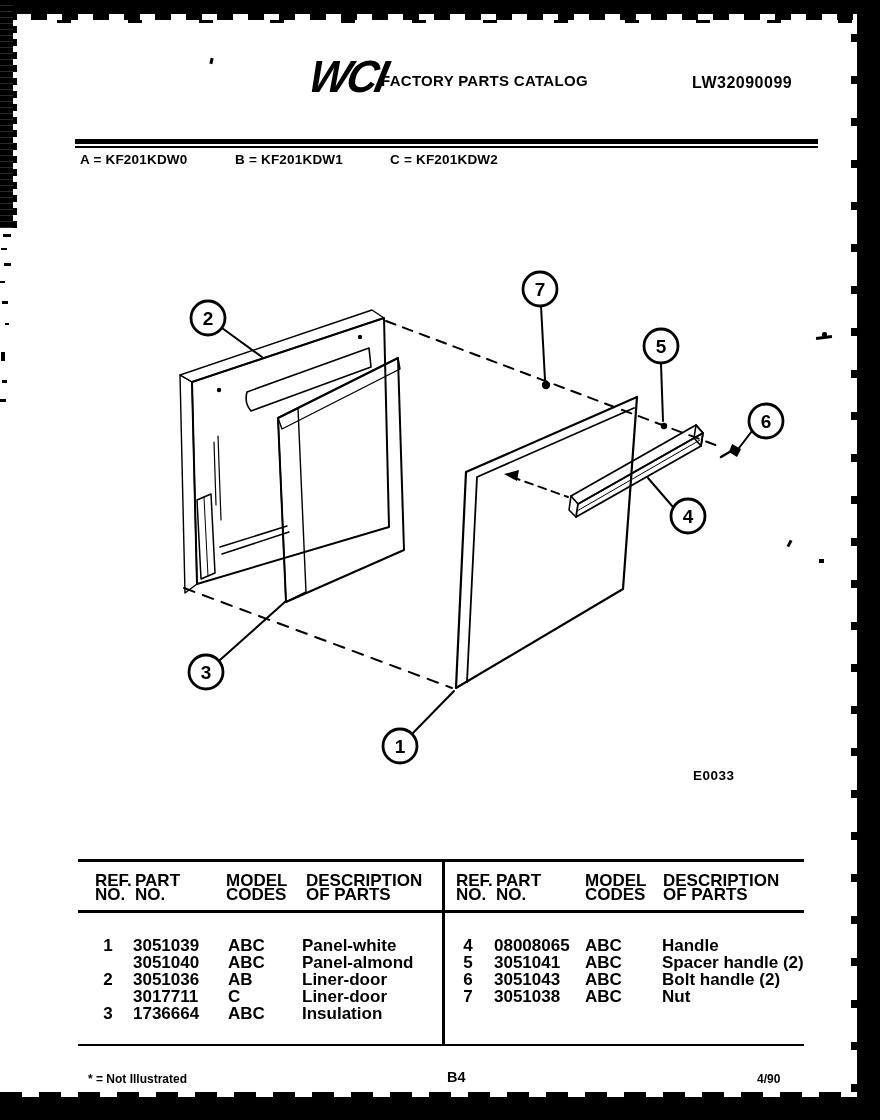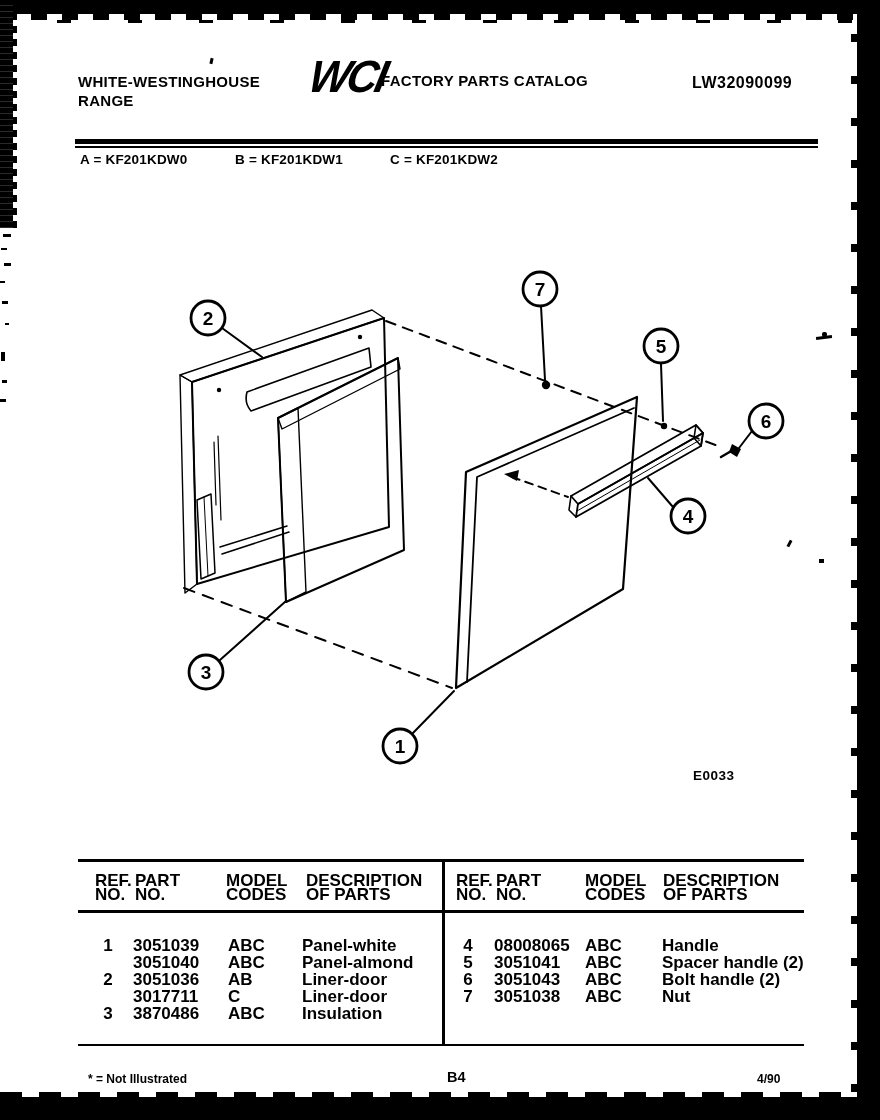--- a/index.html
+++ b/index.html
@@ -74,24 +74,20 @@
   <div class="abs speck" style="left:5px;top:323px;width:4px;height:2px"></div>
   <div class="abs speck" style="left:1px;top:352px;width:4px;height:9px"></div>
   <div class="abs speck" style="left:2px;top:380px;width:5px;height:3px"></div>
   <div class="abs speck" style="left:0;top:399px;width:6px;height:3px"></div>
   <div class="abs speck" style="left:210px;top:58px;width:3px;height:6px;transform:rotate(12deg)"></div>
   <div class="abs speck" style="left:816px;top:336px;width:16px;height:3px;transform:rotate(-7deg)"></div>
   <div class="abs speck" style="left:822px;top:332px;width:5px;height:5px;border-radius:2px"></div>
   <div class="abs speck" style="left:788px;top:540px;width:3px;height:7px;transform:rotate(28deg)"></div>
   <div class="abs speck" style="left:819px;top:559px;width:5px;height:4px"></div>
 
-  <div class="abs brand b">
-    <div>WHITE-WESTINGHOUSE</div>
-    <div>RANGE</div>
-  </div>
   <div class="abs logo b">WCI</div>
   <div class="abs cat-title b">FACTORY PARTS CATALOG</div>
   <div class="abs pubno b">LW32090099</div>
   <div class="abs hrule1"></div>
   <div class="abs hrule2"></div>
   <div class="abs models b" style="left:80px">A = KF201KDW0</div>
   <div class="abs models b" style="left:235px">B = KF201KDW1</div>
   <div class="abs models b" style="left:390px">C = KF201KDW2</div>
 
   <svg class="abs" style="left:0;top:0" width="880" height="1120" viewBox="0 0 880 1120">
@@ -249,21 +245,21 @@
       <span class="td t-desc">Liner-door</span>
     </div>
     <div class="trow" style="top:987px">
       <span class="td t-ref"></span>
       <span class="td t-part">3017711</span>
       <span class="td t-codes">C</span>
       <span class="td t-desc">Liner-door</span>
     </div>
     <div class="trow" style="top:1004px">
       <span class="td t-ref">3</span>
-      <span class="td t-part">3870486</span>
+      <span class="td t-part">1736664</span>
       <span class="td t-codes">ABC</span>
       <span class="td t-desc">Insulation</span>
     </div>
   </div>
 
   <div>
     <div class="trow" style="top:936px">
       <span class="td t-ref-r">4</span>
       <span class="td t-part-r">08008065</span>
       <span class="td t-codes-r">ABC</span>

